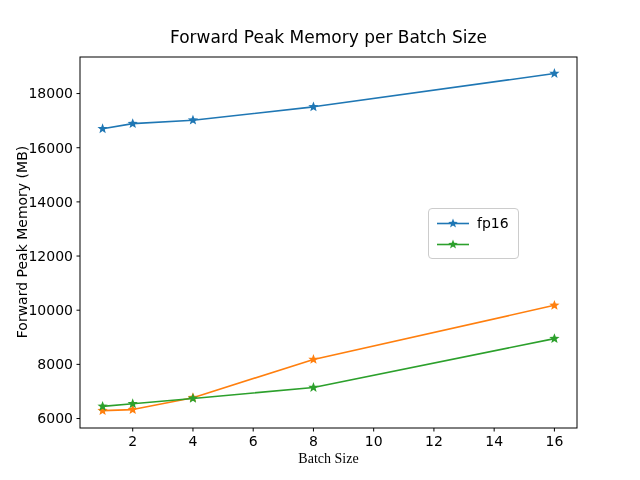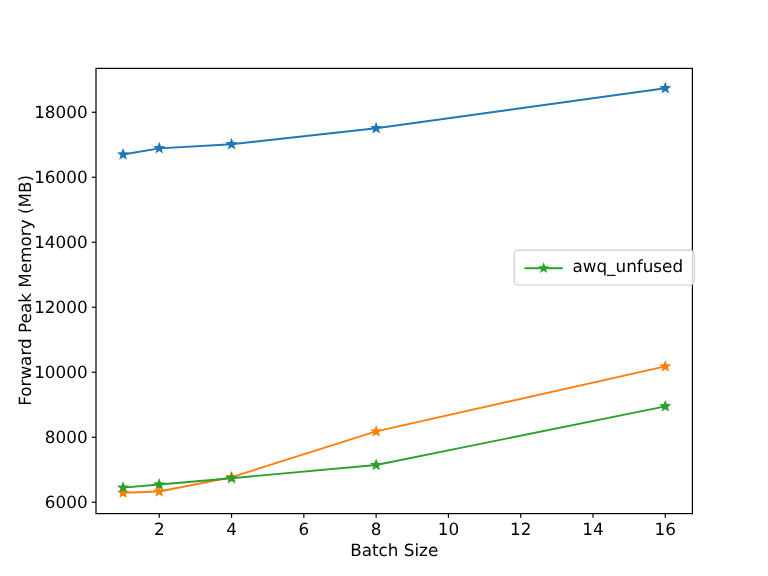--- a/index.html
+++ b/index.html
@@ -1,20 +1,20 @@
 <!DOCTYPE html>
 <html><head>
 <meta charset="utf-8">
 <style>
   html,body { margin:0; padding:0; background:#ffffff; }
   body { font-family:"DejaVu Sans","Liberation Sans",sans-serif; color:#000; }
   .figure { position:relative; width:640px; height:480px; background:#ffffff; overflow:hidden; }
   .plot-svg { position:absolute; left:0; top:0; }
   .chart-title { position:absolute; left:80px; top:27px; width:497px; text-align:center; font-size:17px; color:#000000; }
-  .xlabel { position:absolute; left:80px; top:451px; width:497px; text-align:center; font-size:14px; color:#000000; }
+  .xlabel { position:absolute; left:80px; top:451px; width:497px; text-align:center; font-size:14px; color:#000000;font-family:Liberation Serif, serif; }
   .ylabel { position:absolute; left:22px; top:242px; transform:translate(-50%,-50%) rotate(-90deg); transform-origin:center; white-space:nowrap; font-size:14px; color:#000000; }
   .legend { position:absolute; left:428px; top:208px; background:rgba(255,255,255,0.85); border:1px solid #cccccc; border-radius:4px; padding:4px 9px 4px 7px; display:flex; flex-direction:column; gap:1px; }
   .legend-row { display:flex; align-items:center; gap:7px; height:20px; }
   .legend-label { font-size:14px; color:#000000; white-space:nowrap; }
   .swatch { width:34px; height:15px; flex:0 0 auto; }
 </style>
 </head>
 <body>
 
 <div class="figure">
@@ -62,24 +62,31 @@
       <polygon points="192.95,392.27 194.31,395.81 198.09,396.00 195.14,398.38 196.13,402.04 192.95,399.97 189.78,402.04 190.77,398.38 187.82,396.00 191.60,395.81" fill="#ff7f0e"></polygon>
       <polygon points="313.44,354.09 314.79,357.63 318.58,357.82 315.63,360.20 316.61,363.86 313.44,361.79 310.27,363.86 311.25,360.20 308.30,357.82 312.09,357.63" fill="#ff7f0e"></polygon>
       <polygon points="554.41,299.93 555.76,303.47 559.54,303.66 556.60,306.04 557.58,309.69 554.41,307.63 551.24,309.69 552.22,306.04 549.27,303.66 553.06,303.47" fill="#ff7f0e"></polygon>
       <polyline points="102.59,406.34 132.71,403.76 192.95,398.48 313.44,387.51 554.41,338.64" fill="none" stroke="#2ca02c" stroke-width="1.6" stroke-linejoin="round"></polyline>
       <polygon points="102.59,400.94 103.94,404.48 107.73,404.67 104.78,407.05 105.76,410.70 102.59,408.64 99.42,410.70 100.40,407.05 97.46,404.67 101.24,404.48" fill="#2ca02c"></polygon>
       <polygon points="132.71,398.36 134.06,401.90 137.85,402.09 134.90,404.47 135.89,408.13 132.71,406.06 129.54,408.13 130.52,404.47 127.58,402.09 131.36,401.90" fill="#2ca02c"></polygon>
       <polygon points="192.95,393.08 194.31,396.62 198.09,396.81 195.14,399.19 196.13,402.85 192.95,400.78 189.78,402.85 190.77,399.19 187.82,396.81 191.60,396.62" fill="#2ca02c"></polygon>
       <polygon points="313.44,382.11 314.79,385.65 318.58,385.85 315.63,388.23 316.61,391.88 313.44,389.81 310.27,391.88 311.25,388.23 308.30,385.85 312.09,385.65" fill="#2ca02c"></polygon>
       <polygon points="554.41,333.24 555.76,336.77 559.54,336.97 556.60,339.35 557.58,343.00 554.41,340.94 551.24,343.00 552.22,339.35 549.27,336.97 553.06,336.77" fill="#2ca02c"></polygon>
     </svg>
+  <div class="chart-title">Forward Peak Memory per Batch Size</div>
   <div class="xlabel">Batch Size</div>
   <div class="ylabel">Forward Peak Memory (MB)</div>
   <div class="legend">
     <div class="legend-row">
       <svg class="swatch" viewBox="0 0 34 15" xmlns="http://www.w3.org/2000/svg">
+          <line x1="1" y1="7.5" x2="33" y2="7.5" stroke="#1f77b4" stroke-width="1.6"></line>
+          <polygon points="17.00,2.50 18.23,5.80 21.76,5.95 19.00,8.15 19.94,11.55 17.00,9.60 14.06,11.55 15.00,8.15 12.24,5.95 15.77,5.80" fill="#1f77b4"></polygon>
+        </svg>
+      <span class="legend-label">fp16</span>
+    </div>
+    <div class="legend-row">
+      <svg class="swatch" viewBox="0 0 34 15" xmlns="http://www.w3.org/2000/svg">
           <line x1="1" y1="7.5" x2="33" y2="7.5" stroke="#2ca02c" stroke-width="1.6"></line>
           <polygon points="17.00,2.50 18.23,5.80 21.76,5.95 19.00,8.15 19.94,11.55 17.00,9.60 14.06,11.55 15.00,8.15 12.24,5.95 15.77,5.80" fill="#2ca02c"></polygon>
         </svg>
-      <span class="legend-label">awq_unfused</span>
     </div>
   </div>
 </div>
 
 </body></html>

